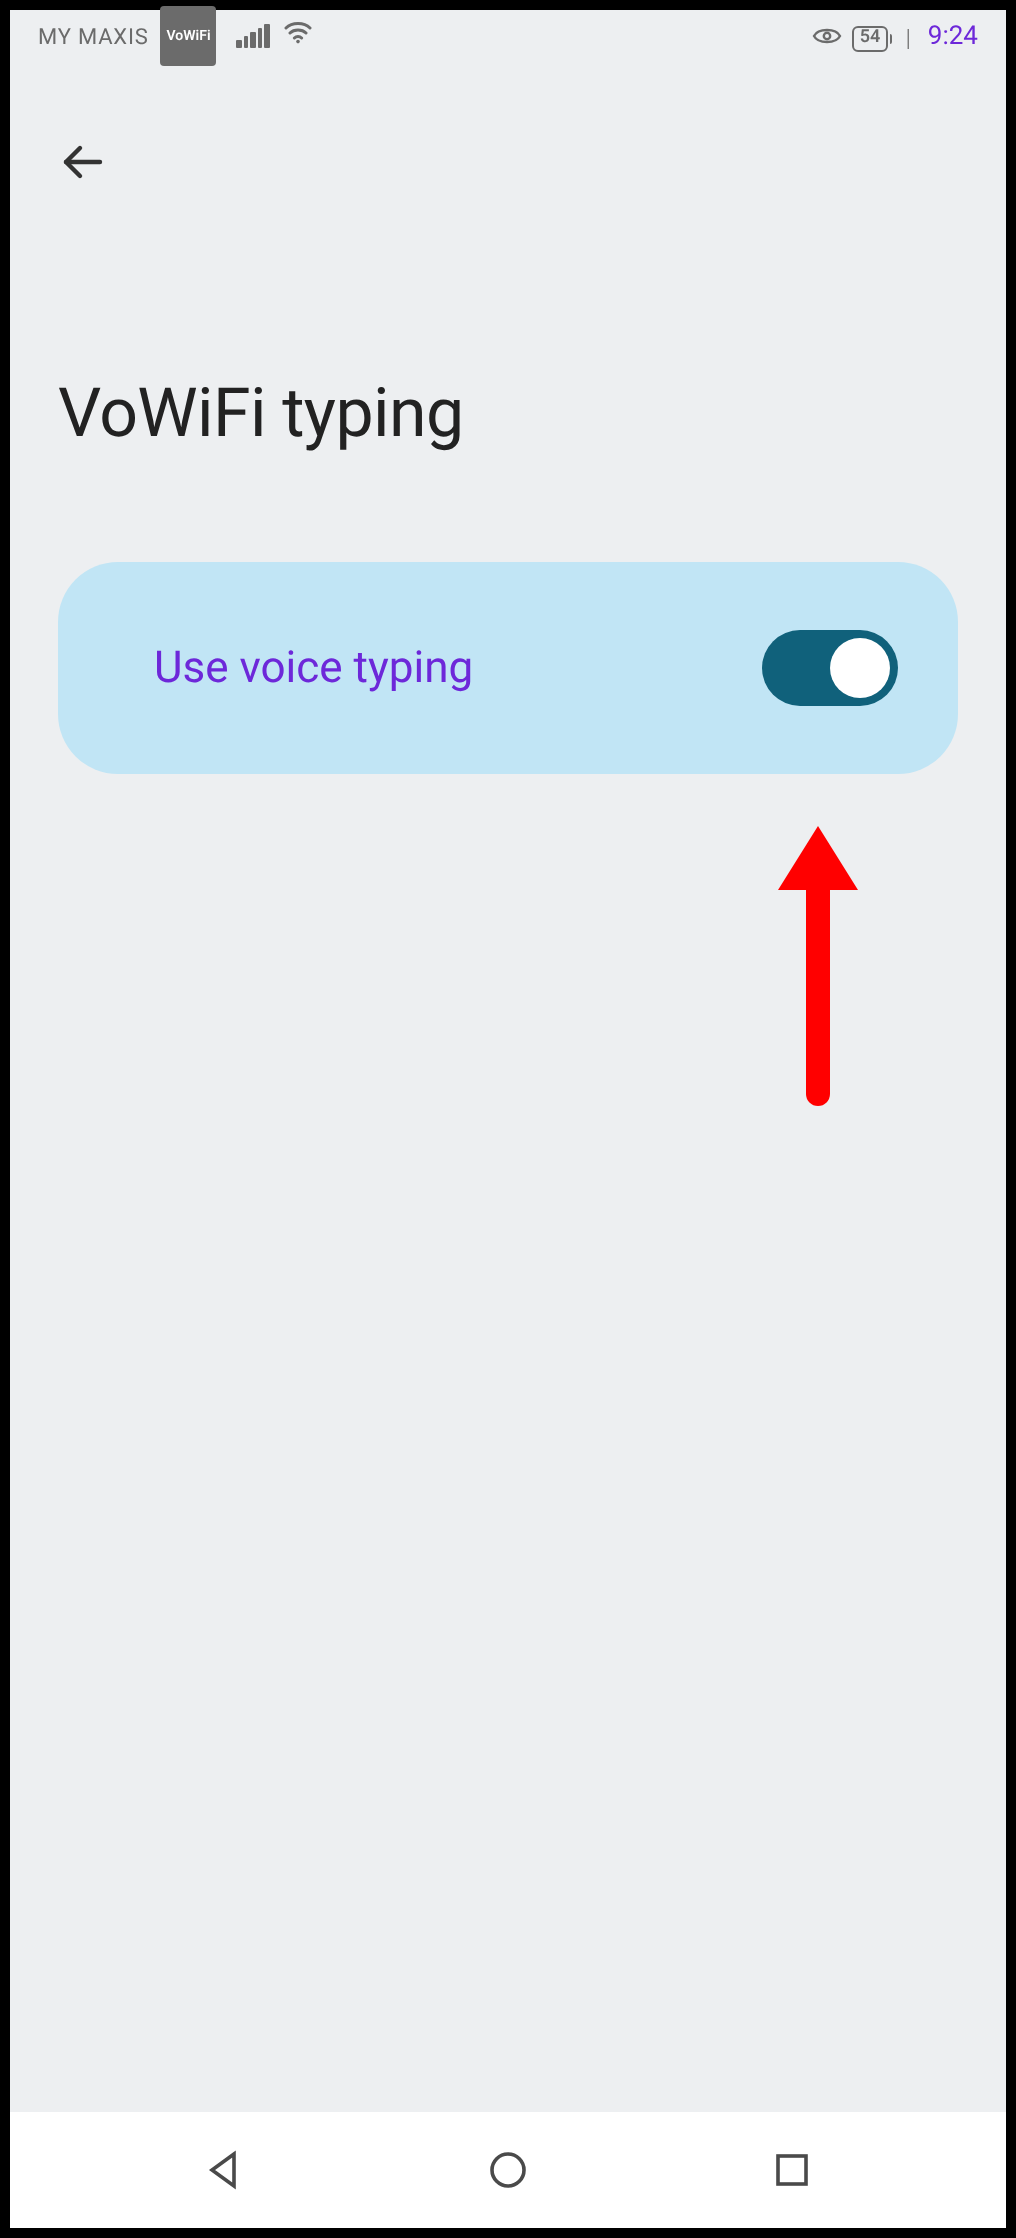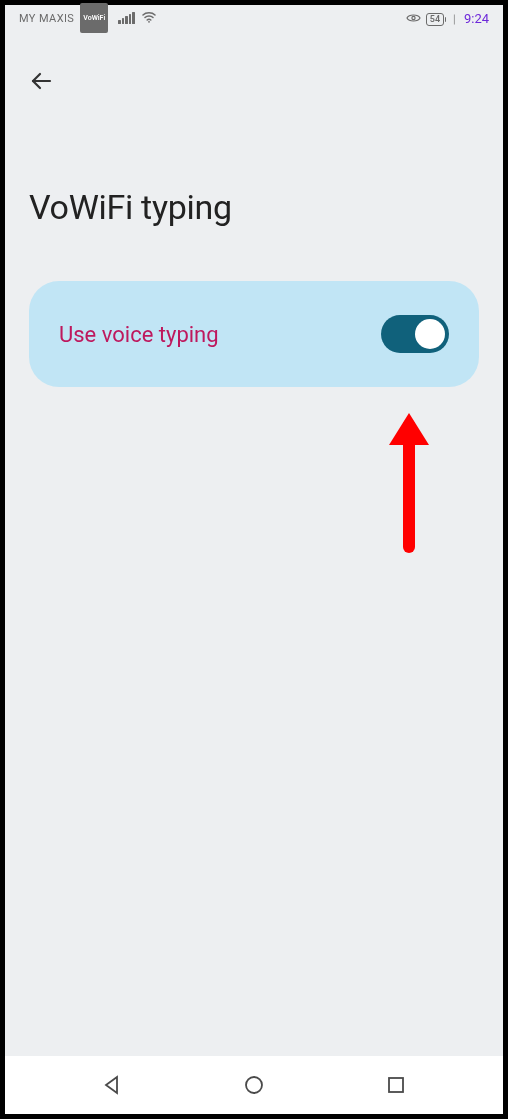--- a/index.html
+++ b/index.html
@@ -94,22 +94,23 @@
       margin-top: 54px;
       background: #c1e5f5;
       border-radius: 30px;
       padding: 34px 30px;
       display: flex;
       align-items: center;
       justify-content: space-between;
     }
     .setting-label {
       font-size: 22px;
-      color: #be185d;
+      color: #6d28d9;
       font-weight: 400;
+      margin-left: 18px;
     }
     .toggle {
       width: 68px;
       height: 38px;
       background: #10617b;
       border-radius: 20px;
       position: relative;
       cursor: pointer;
     }
     .toggle .knob {

